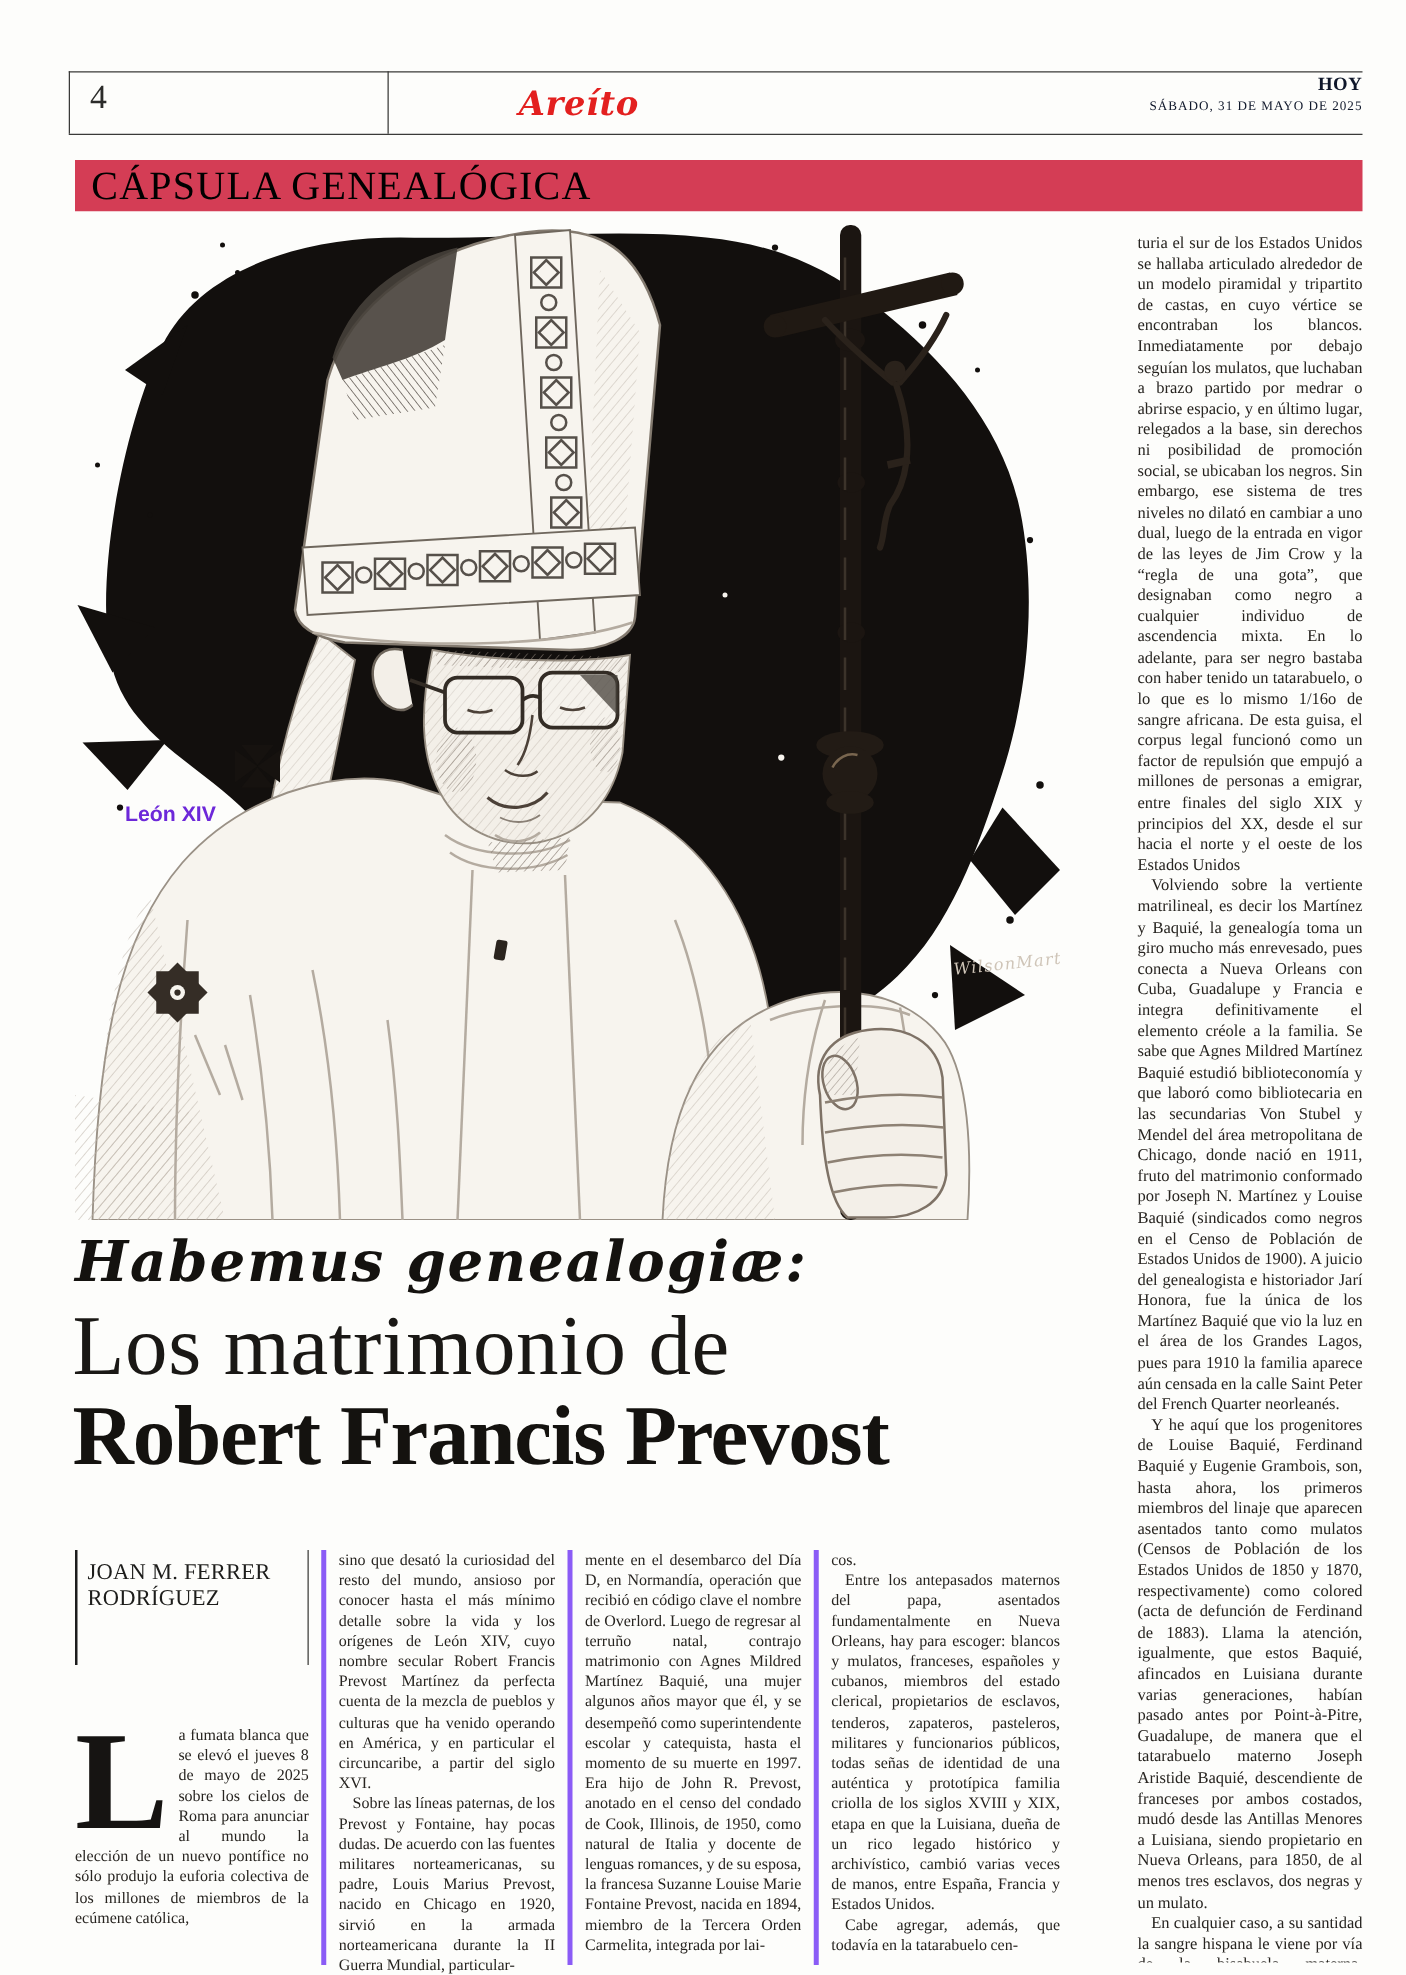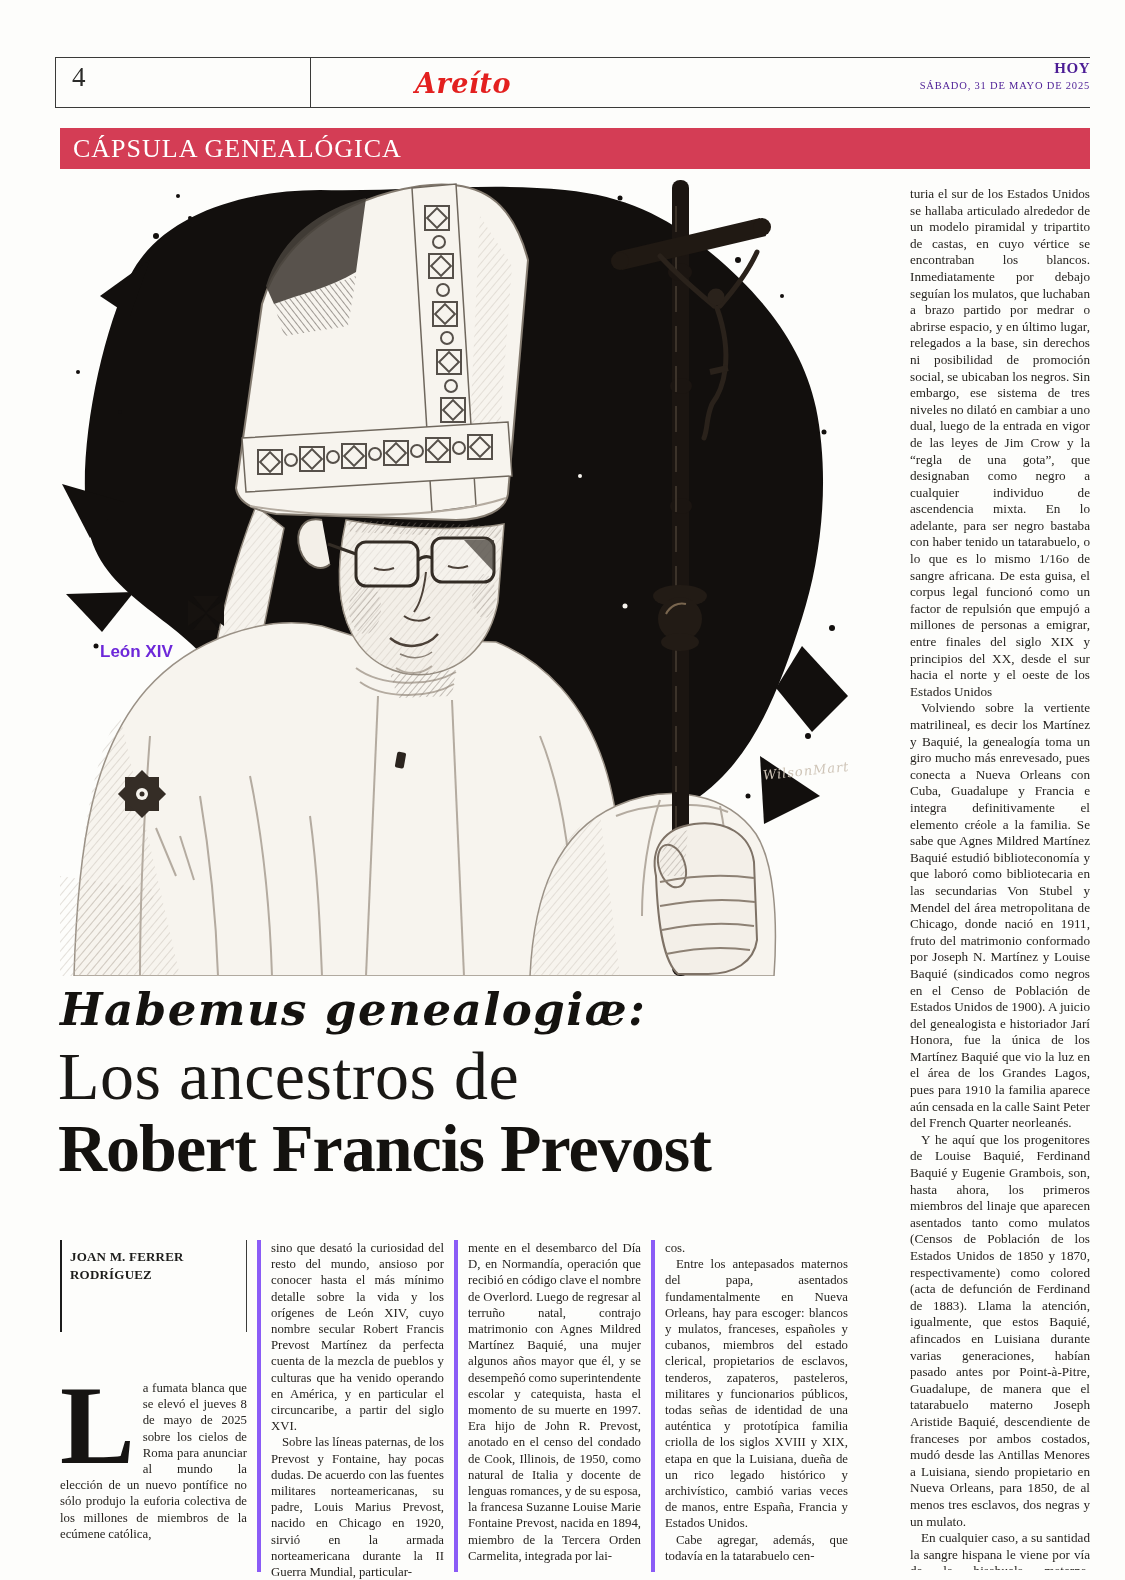--- a/index.html
+++ b/index.html
@@ -3,26 +3,26 @@
 <meta charset="utf-8">
 <style>
   html,body{margin:0;padding:0;background:#e8e8e6;}
   .page{position:relative;width:1125px;height:1580px;background:#fdfdfb;overflow:hidden;
         font-family:"Liberation Serif",serif;color:#262420;}
   
   .rule{position:absolute;background:#3a3a38;}
   .page-num{position:absolute;left:72px;top:62px;font-size:27px;color:#2b2b29;}
   .masthead{position:absolute;left:415px;top:68px;font-family:"DejaVu Serif",serif;
             font-weight:bold;font-style:italic;font-size:27px;color:#e3201f;letter-spacing:.5px;}
-  .hdr-right{position:absolute;right:35px;top:60px;text-align:right;color:#4c1d95;}
+  .hdr-right{position:absolute;right:35px;top:60px;text-align:right;color:#0f172a;}
   .hdr-right .brand{font-size:15px;font-weight:bold;letter-spacing:.5px;}
   .hdr-right .date{font-size:10.5px;letter-spacing:.8px;margin-top:3px;}
   
   .banner{position:absolute;left:60px;top:128px;width:1030px;height:41px;background:#d43d55;}
-  .banner .title{font-size:26px;line-height:41px;color:#ffffff;letter-spacing:1px;
+  .banner .title{font-size:32px;line-height:41px;color:#000000;letter-spacing:1px;
                  padding-left:13px;font-family:"Liberation Serif",serif;}
   
   .illustration{position:absolute;left:60px;top:176px;width:788px;height:800px;overflow:hidden;}
   .ill-caption{position:absolute;left:40px;top:466px;font-family:"Liberation Sans",sans-serif;
                font-weight:bold;font-size:17px;color:#6d28d9;}
   
   .kicker{position:absolute;left:60px;top:983px;font-family:"DejaVu Serif",serif;
           font-weight:bold;font-style:italic;font-size:45px;letter-spacing:1.5px;color:#14120f;}
   .hl1{position:absolute;left:58px;top:1042px;font-size:68px;font-weight:400;
        letter-spacing:.5px;color:#1a1815;line-height:1;}
@@ -31,21 +31,21 @@
   
   .cols{position:absolute;left:60px;top:1240px;width:788px;height:332px;display:flex;}
   .col{width:25%;box-sizing:border-box;padding:0 10px;border-left:4px solid #8b5cf6;}
   .col:first-child{border-left:none;padding-left:0;}
   .col:last-child{padding-right:0;}
   .para{margin:0;text-align:justify;font-size:12.8px;line-height:16.2px;
         word-spacing:-0.3px;color:#272420;}
   .para.ind{text-indent:11px;}
   .byline-box{height:92px;border-left:2.5px solid #1c1c1c;border-right:1.5px solid #3c3c3a;
               padding:7px 0 0 8px;margin-bottom:48px;box-sizing:border-box;}
-  .byline{font-size:13px;font-weight:bold;letter-spacing:.2px;color:#1d1d1b;}
+  .byline{font-size:18px;font-weight:normal;letter-spacing:.2px;color:#1d1d1b;}
   .dropcap{float:left;font-size:112px;line-height:86px;font-weight:bold;color:#161412;
            padding:2px 8px 0 0;font-family:"Liberation Serif",serif;}
   
   .sidebar{position:absolute;left:864px;top:186px;width:226px;height:1384px;overflow:hidden;}
   .sidebar .para{font-size:13.2px;line-height:16.6px;margin-left:46px;}
 </style>
 </head>
 <body>
 
 <div class="page">
@@ -278,21 +278,21 @@
         <circle cx="520" cy="300" r="2"></circle>
           <circle cx="565" cy="430" r="2.5"></circle>
           <circle cx="488" cy="520" r="2"></circle>
       </g>
       <text x="703" y="600" transform="rotate(-6 740 598)" font-family="DejaVu Serif, serif" font-style="italic" font-size="13" letter-spacing="1" fill="#cfc5b8">WilsonMartin</text>
     </svg>
     <figcaption class="ill-caption">León XIV</figcaption>
   </figure>
 
   <div class="kicker">Habemus genealogiæ:</div>
-  <div class="hl1">Los ancestros de</div>
+  <div class="hl1">Los matrimonio de</div>
   <div class="hl2">Robert Francis Prevost</div>
 
   <div class="cols">
     <div class="col">
       <div class="byline-box">
         <span class="byline">JOAN M. FERRER RODRÍGUEZ</span>
       </div>
       <p class="para">
         <span class="dropcap">L</span><span>a fumata blanca que se elevó el jueves 8 de mayo de 2025 sobre los cielos de Roma para anunciar al mundo la elección de un nuevo pontífice no sólo produjo la euforia colectiva de los millones de miembros de la ecúmene católica,</span>
       </p>

